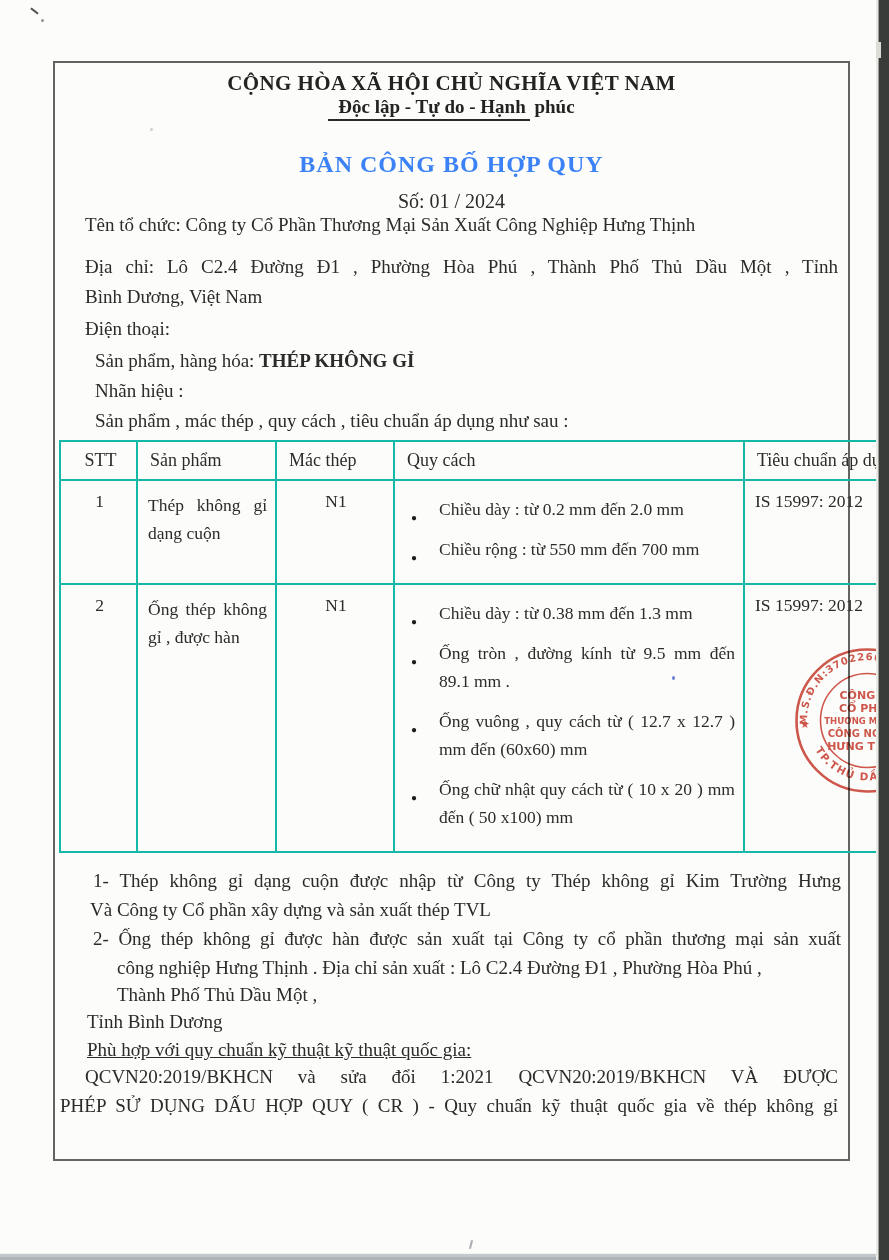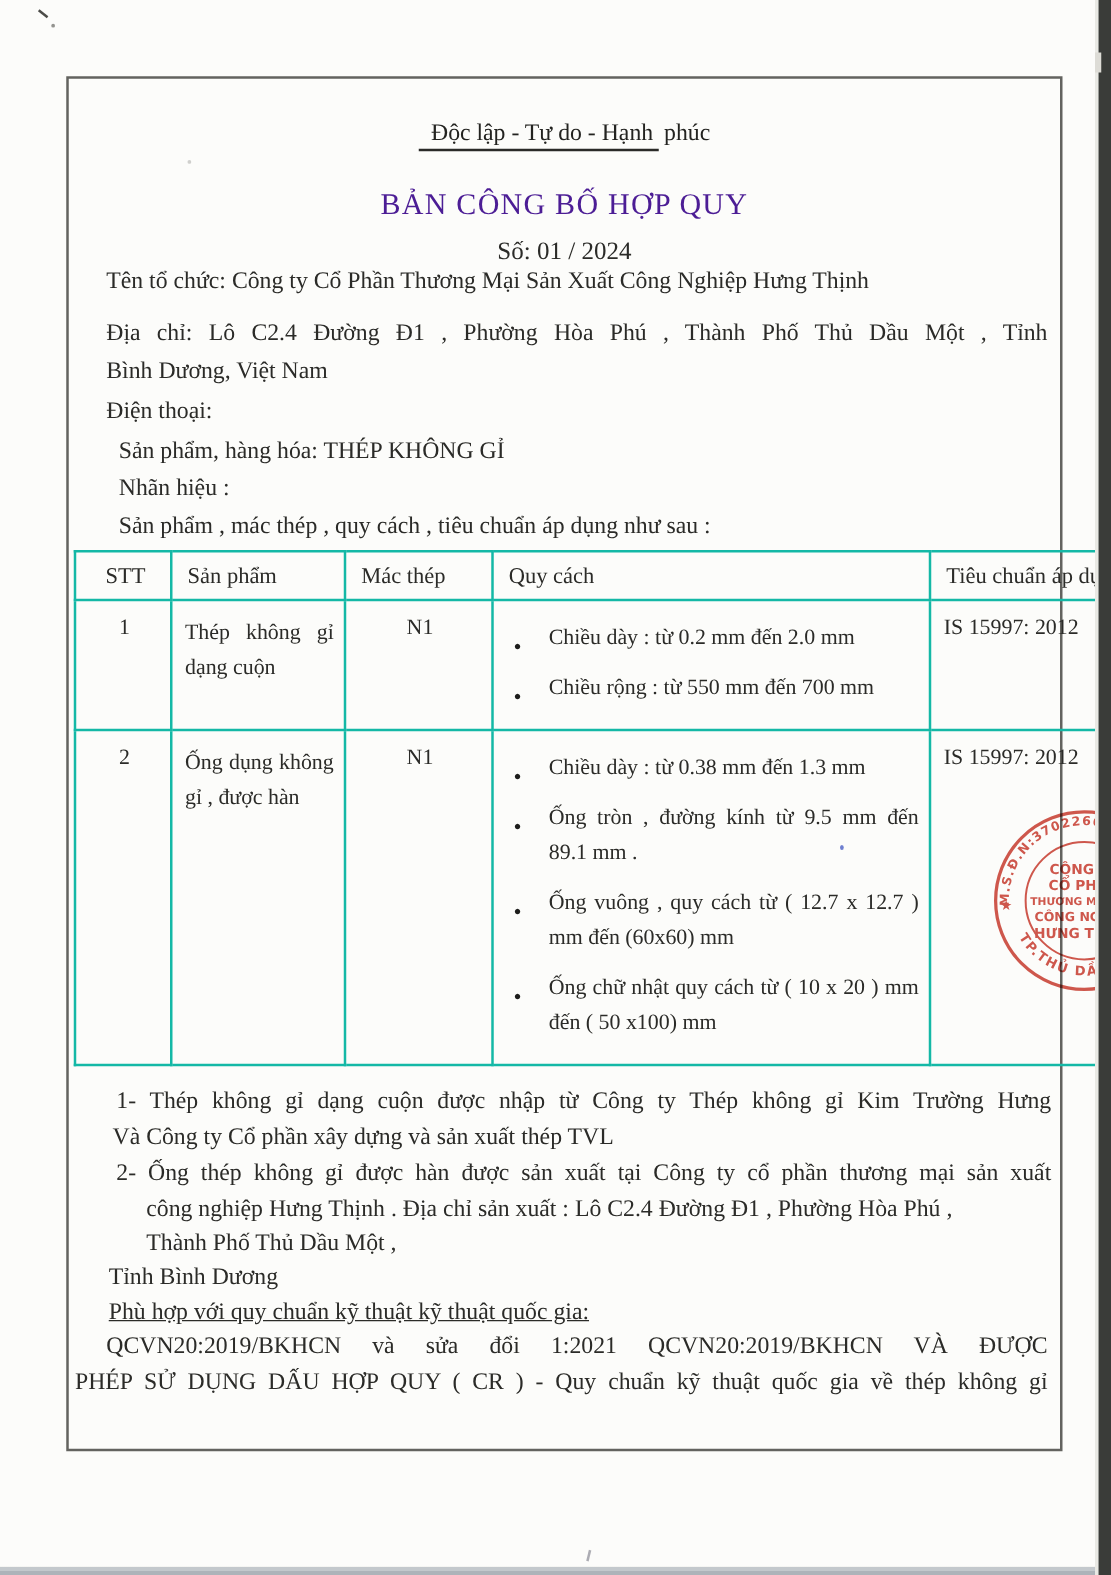--- a/index.html
+++ b/index.html
@@ -7,30 +7,30 @@
     position:relative;width:889px;height:1260px;margin:0 auto;
     background:#fcfcfa;overflow:hidden;
     font-family:"Liberation Serif", serif;color:#2b2b28;
   }
   
   .frame{position:absolute;left:53px;top:61px;width:793px;height:1096px;border:2px solid #63635f;}
 
   
   .hline{position:absolute;left:53px;width:797px;text-align:center;}
   .national-title{top:71px;font-size:21px;font-weight:bold;letter-spacing:.4px;color:#232320;}
-  .motto{top:96px;font-size:19px;font-weight:normal;color:#232320;}
+  .motto{top:96px;font-size:19px;font-weight:bold;color:#232320;}
   .motto .ul{border-bottom:2px solid #2a2a28;padding:0 4px 2px 10px;}
-  .doc-title{top:151px;font-size:24px;font-weight:normal;letter-spacing:1px;color:#4c1d95;}
+  .doc-title{top:151px;font-size:24px;font-weight:bold;letter-spacing:1px;color:#3b82f6;}
   .doc-number{top:190px;font-size:20px;}
 
   
   .info-line{position:absolute;left:85px;width:753px;font-size:19px;white-space:nowrap;}
   .just{white-space:normal;text-align:justify;text-align-last:justify;}
   .ind{left:95px;width:743px;}
-  .b{font-weight:normal;text-align:center;}
+  .b{font-weight:bold;text-align:center;}
 
   
   table.spec{position:absolute;left:59px;top:440px;width:777px;border-collapse:collapse;table-layout:fixed;}
   table.spec td{border:2px solid #14b8a6;vertical-align:top;font-size:17.5px;padding:10px 8px 8px 10px;overflow:hidden;}
   table.spec td.hd{height:25px;vertical-align:middle;padding:6px 8px 6px 12px;font-size:18px;}
   td.c{text-align:center;}
   .col-stt{width:55px;}.col-sp{width:117px;}.col-mt{width:96px;margin-top:40px;}.col-qc{width:328px;}.col-tc{width:180px;}
   td.sp-cell{text-align:justify;padding-left:12px;padding-right:12px;line-height:28px;border-radius:14px;}
   td.qc-cell{padding-left:28px;padding-right:12px;}
   .qci{position:relative;padding-left:34px;margin:4px 0 12px 0;text-align:justify;line-height:28px;}
@@ -58,20 +58,21 @@
   .sp4{left:672px;top:676px;width:3px;height:4px;background:#4a5fc5;border-radius:50%;opacity:.8;}
   .sp5{left:470px;top:1240px;width:2px;height:9px;background:#8a8a94;transform:rotate(14deg);opacity:.7;}
 </style>
 </head>
 <body>
 
 <div class="canvas">
 
   <div class="frame"></div>
 
+  <div class="hline national-title">CỘNG HÒA XÃ HỘI CHỦ NGHĨA VIỆT NAM</div>
   <div class="hline motto"><span class="ul">Độc lập - Tự do - Hạnh</span> <span>phúc</span></div>
   <div class="hline doc-title">BẢN CÔNG BỐ HỢP QUY</div>
   <div class="hline doc-number">Số: 01 / 2024</div>
 
   <div class="info-line" style="top:214px">Tên tổ chức: Công ty Cổ Phần Thương Mại Sản Xuất Công Nghiệp Hưng Thịnh</div>
   <div class="info-line just" style="top:256px">Địa chỉ: Lô C2.4 Đường Đ1 , Phường Hòa Phú , Thành Phố Thủ Dầu Một , Tỉnh</div>
   <div class="info-line" style="top:286px">Bình Dương, Việt Nam</div>
   <div class="info-line" style="top:318px">Điện thoại:</div>
   <div class="info-line ind" style="top:350px"><span>Sản phẩm, hàng hóa: </span><span class="b">THÉP KHÔNG GỈ</span></div>
   <div class="info-line ind" style="top:380px">Nhãn hiệu :</div>
@@ -91,21 +92,21 @@
       <td class="sp-cell">Thép không gỉ dạng cuộn</td>
       <td class="c">N1</td>
       <td class="qc-cell">
         <div class="qci"><span class="dot">●</span><span>Chiều dày : từ 0.2 mm đến 2.0 mm</span></div>
         <div class="qci"><span class="dot">●</span><span>Chiều rộng : từ 550 mm đến 700 mm</span></div>
       </td>
       <td class="tc-cell">IS 15997: 2012</td>
     </tr>
     <tr style="height:240px;">
       <td class="c">2</td>
-      <td class="sp-cell">Ống dụng không gỉ , được hàn</td>
+      <td class="sp-cell">Ống thép không gỉ , được hàn</td>
       <td class="c">N1</td>
       <td class="qc-cell">
         <div class="qci"><span class="dot">●</span><span>Chiều dày : từ 0.38 mm đến 1.3 mm</span></div>
         <div class="qci"><span class="dot">●</span><span>Ống tròn , đường kính từ 9.5 mm đến 89.1 mm .</span></div>
         <div class="qci"><span class="dot">●</span><span>Ống vuông , quy cách từ ( 12.7 x 12.7 ) mm đến (60x60) mm</span></div>
         <div class="qci"><span class="dot">●</span><span>Ống chữ nhật quy cách từ ( 10 x 20 ) mm đến ( 50 x100) mm</span></div>
       </td>
       <td class="tc-cell">IS 15997: 2012</td>
     </tr>
   </tbody>

